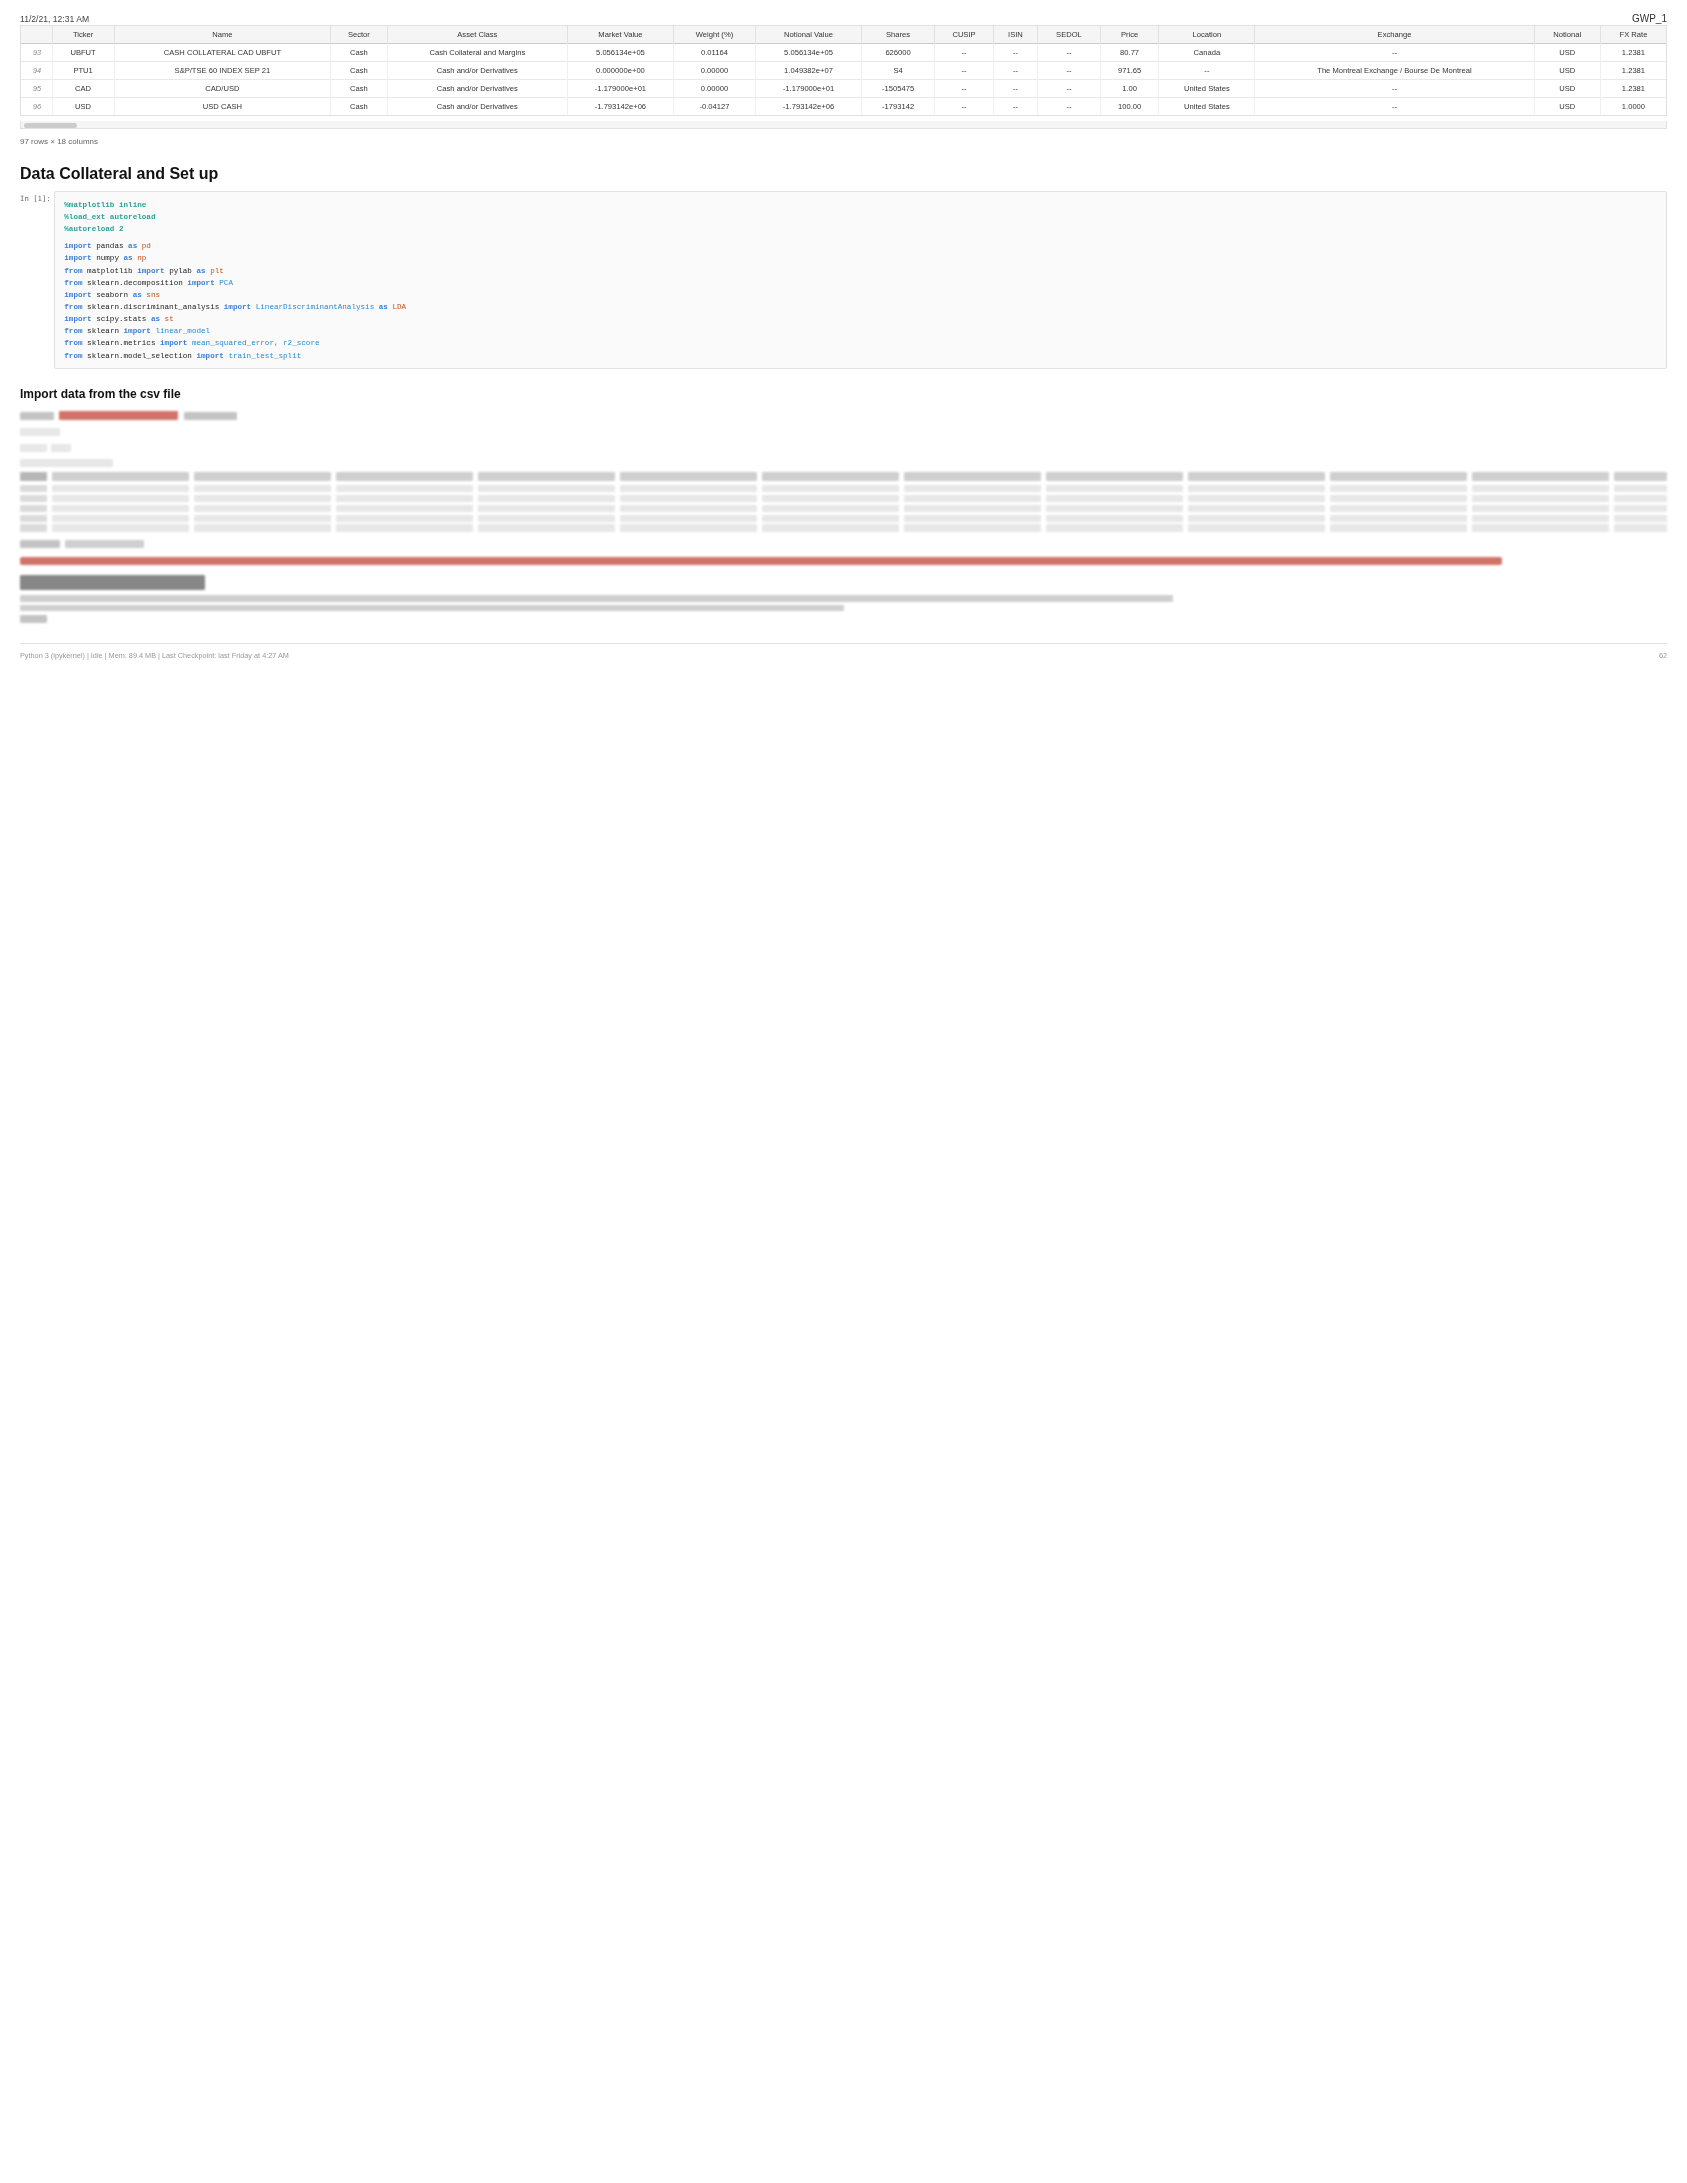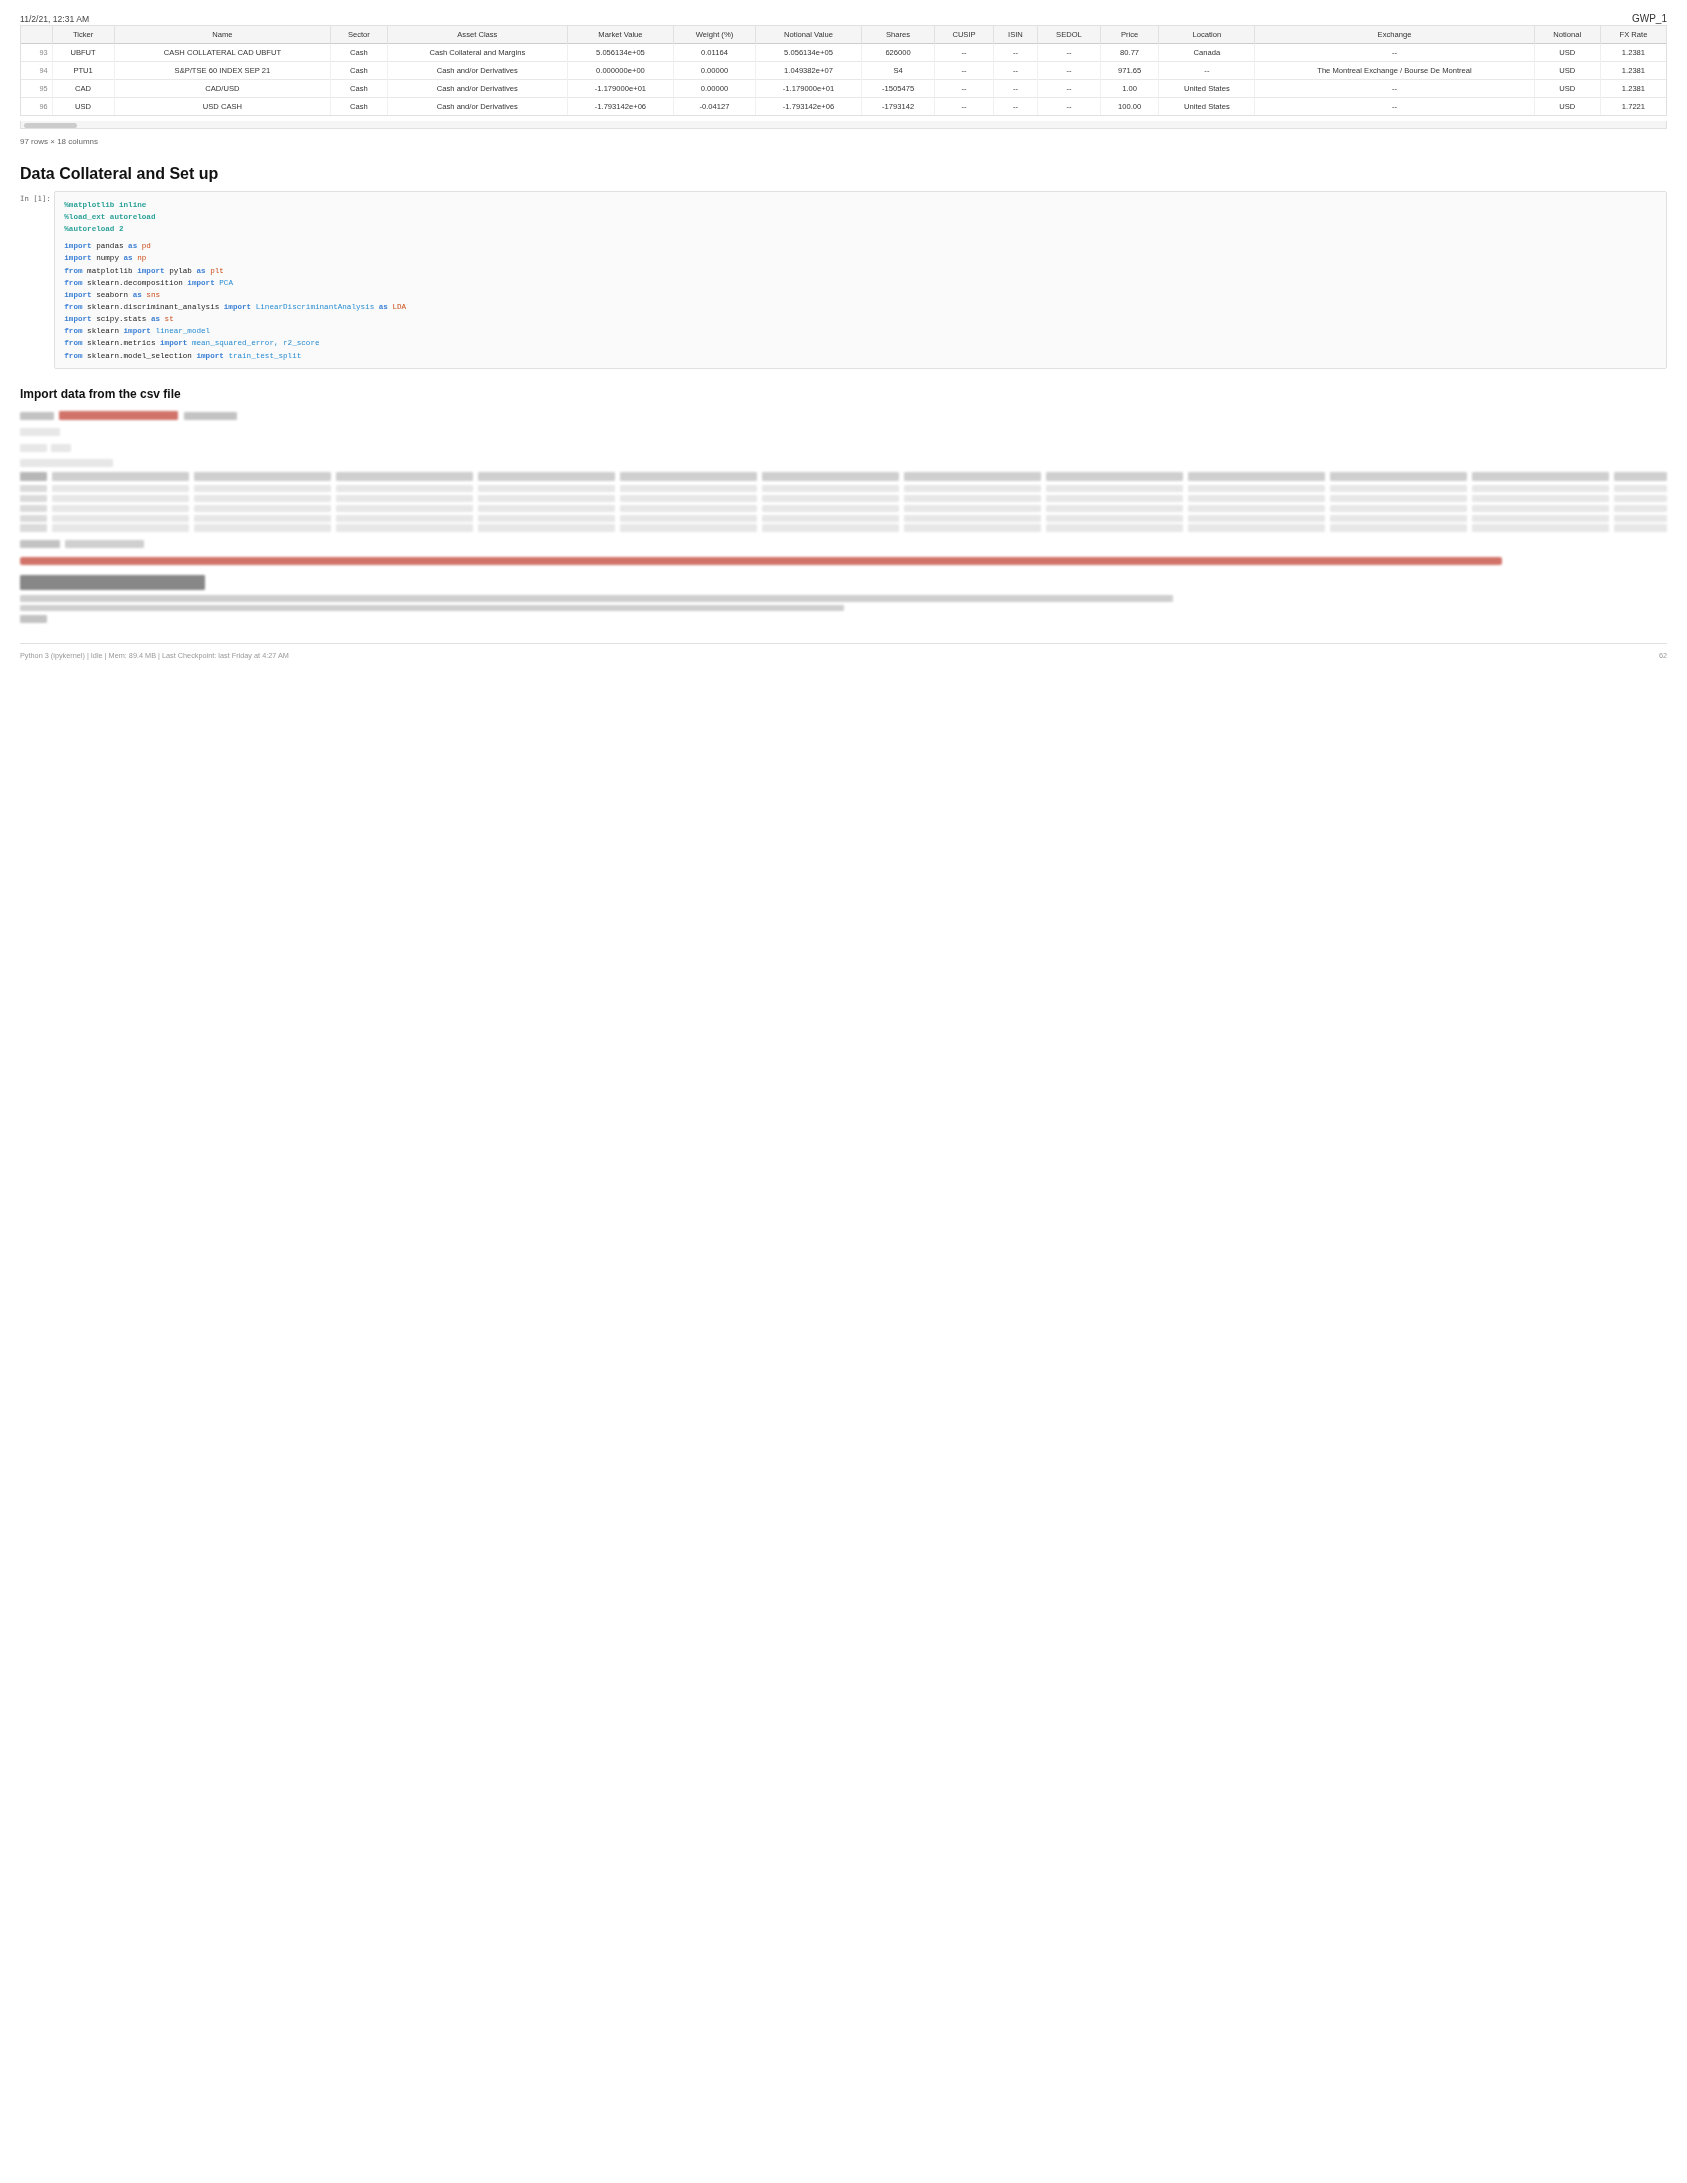--- a/index.html
+++ b/index.html
@@ -56,23 +56,23 @@
       padding: 4px 5.3px;
       text-align: center;
       vertical-align: middle;
       border-right: 0.7px solid #f0f0f0;
       color: #333;
     }
     tbody td:last-child { border-right: none; }
     .row-num {
       color: #888;
       font-size: 7.3px;
-      text-align: right;
       padding-right: 4px;
       min-width: 18.5px;
+      font-style: italic;
     }
     .table-summary {
       font-size: 8px;
       color: #666;
       margin-bottom: 16px;
       padding: 2.6px 0;
     }
     .scrollbar-row {
       height: 8px;
       background: #f5f5f5;
@@ -287,21 +287,21 @@
       <td>-0.04127</td>
       <td>-1.793142e+06</td>
       <td>-1793142</td>
       <td>--</td>
       <td>--</td>
       <td>--</td>
       <td>100.00</td>
       <td>United States</td>
       <td>--</td>
       <td>USD</td>
-      <td>1.7221</td>
+      <td>1.0000</td>
     </tr>
       </tbody>
   </table>
 </div>
 
 <div class="scrollbar-row">
   <div class="scrollbar-thumb"></div>
 </div>
 
 <div class="table-summary">97 rows × 18 columns</div>

